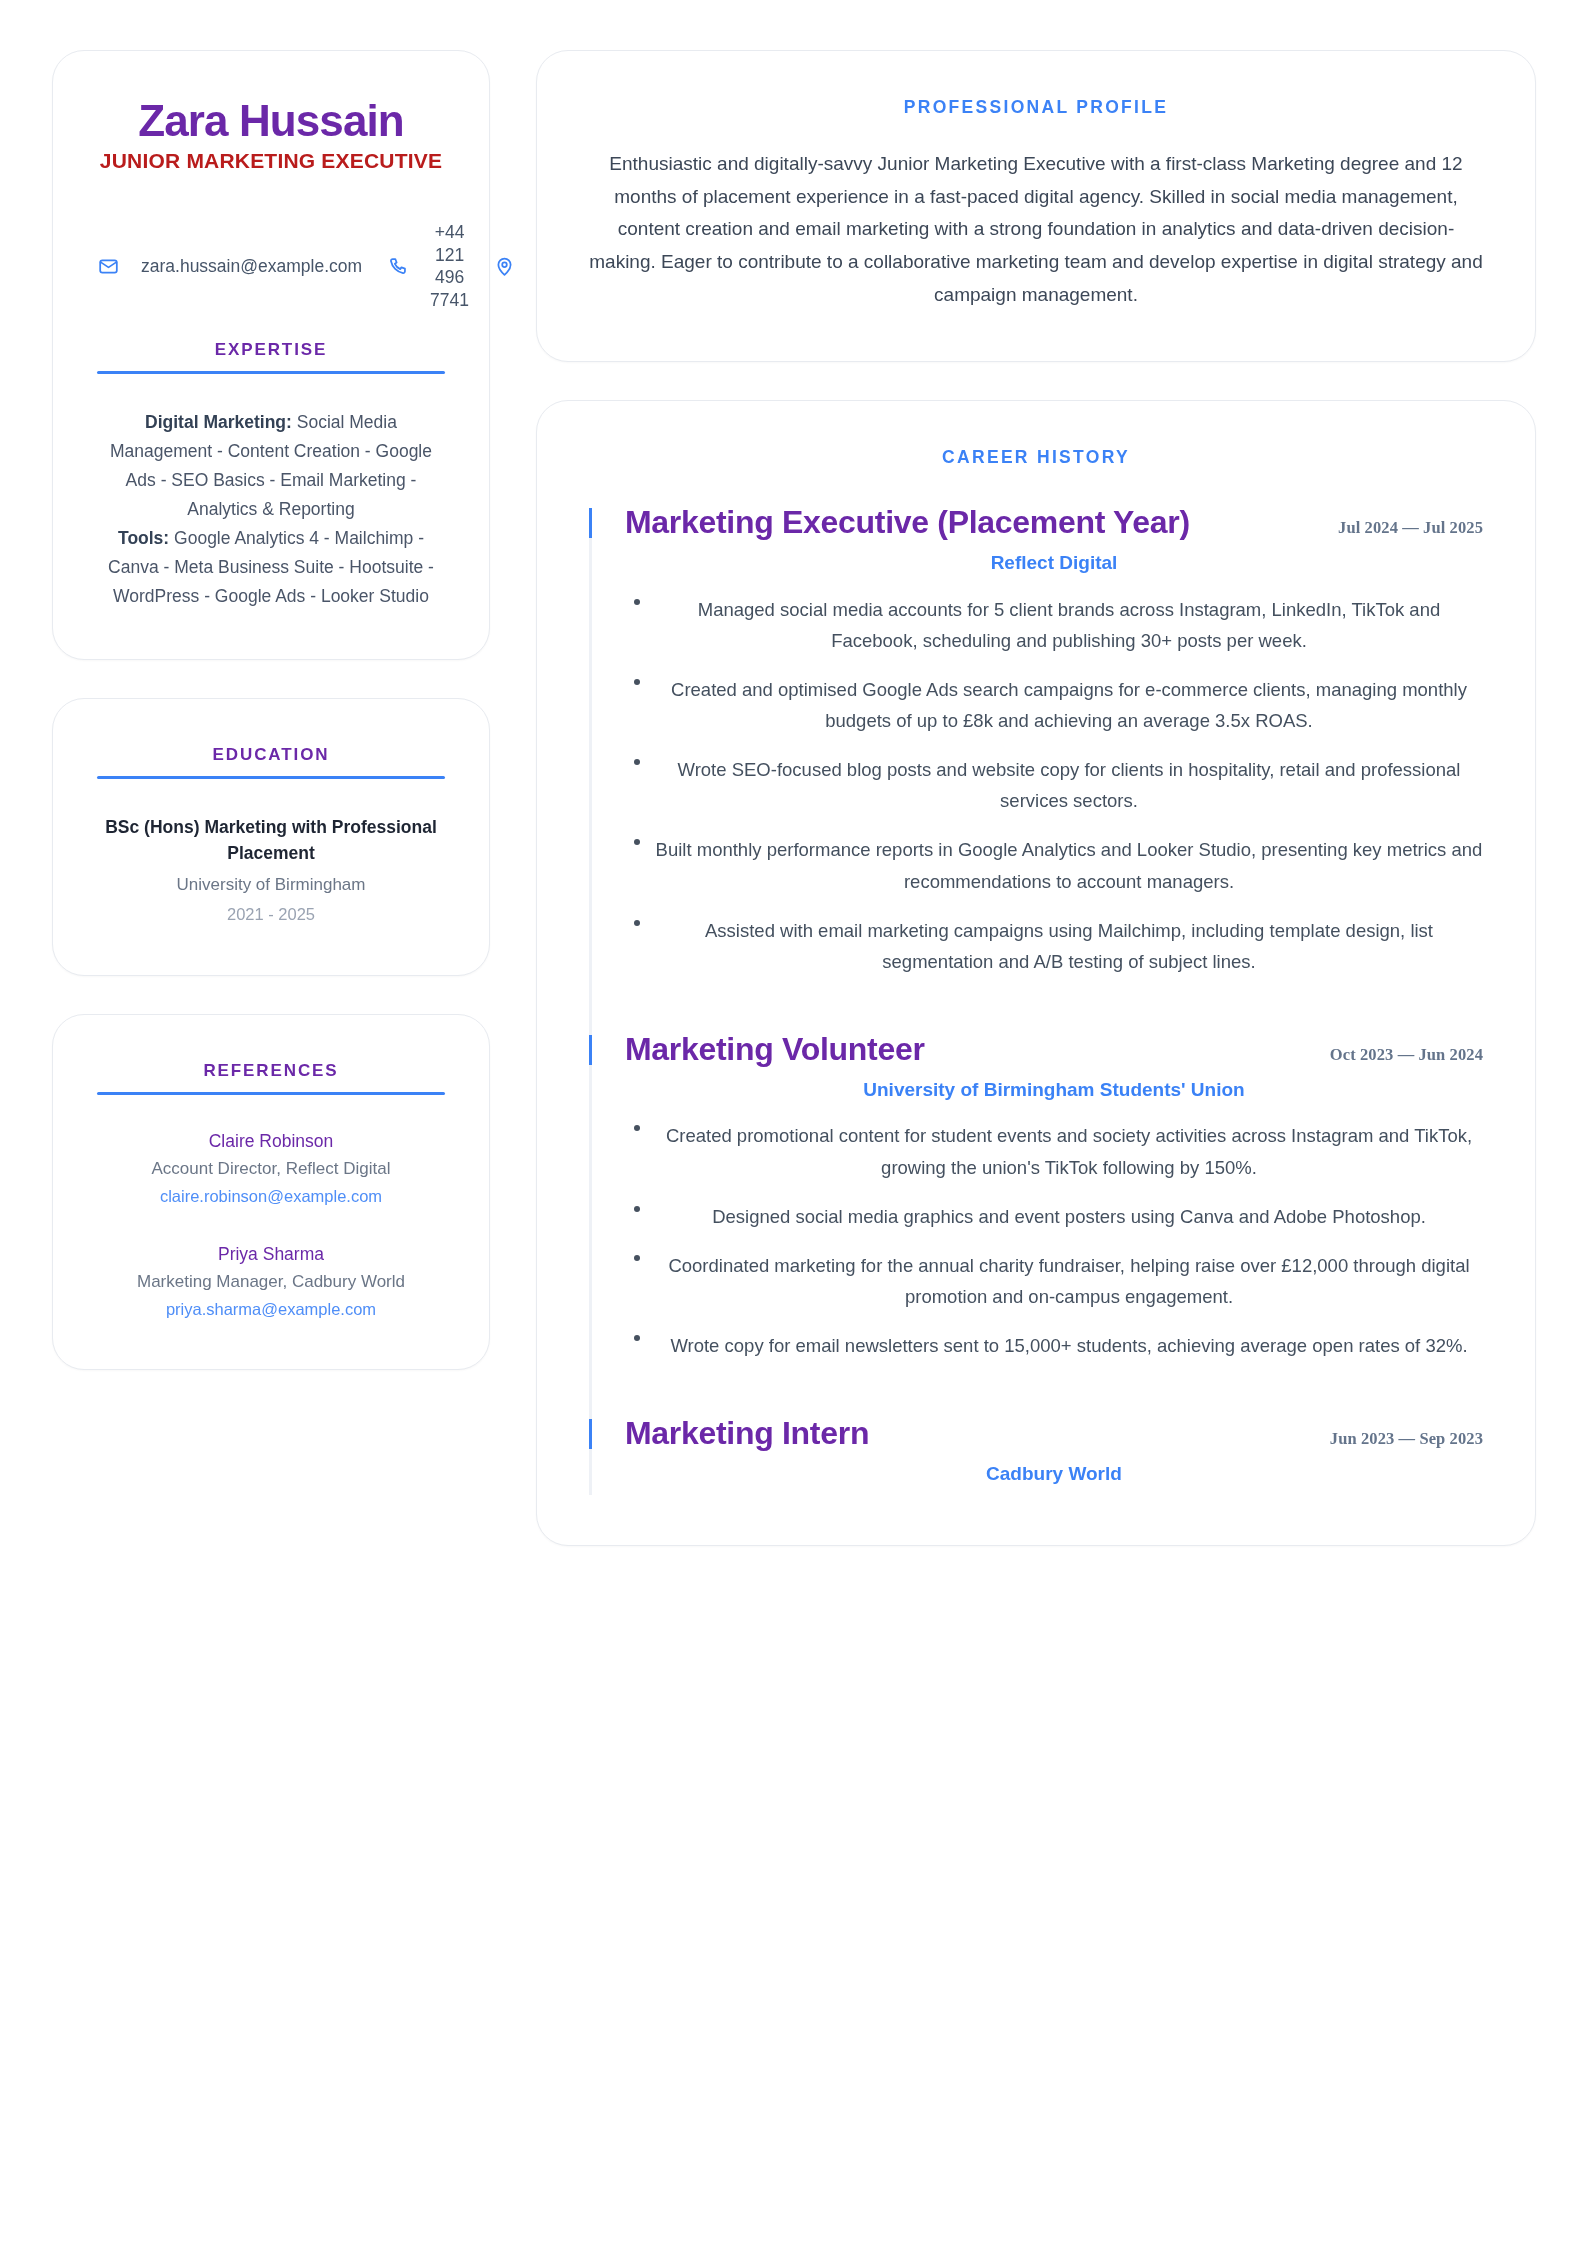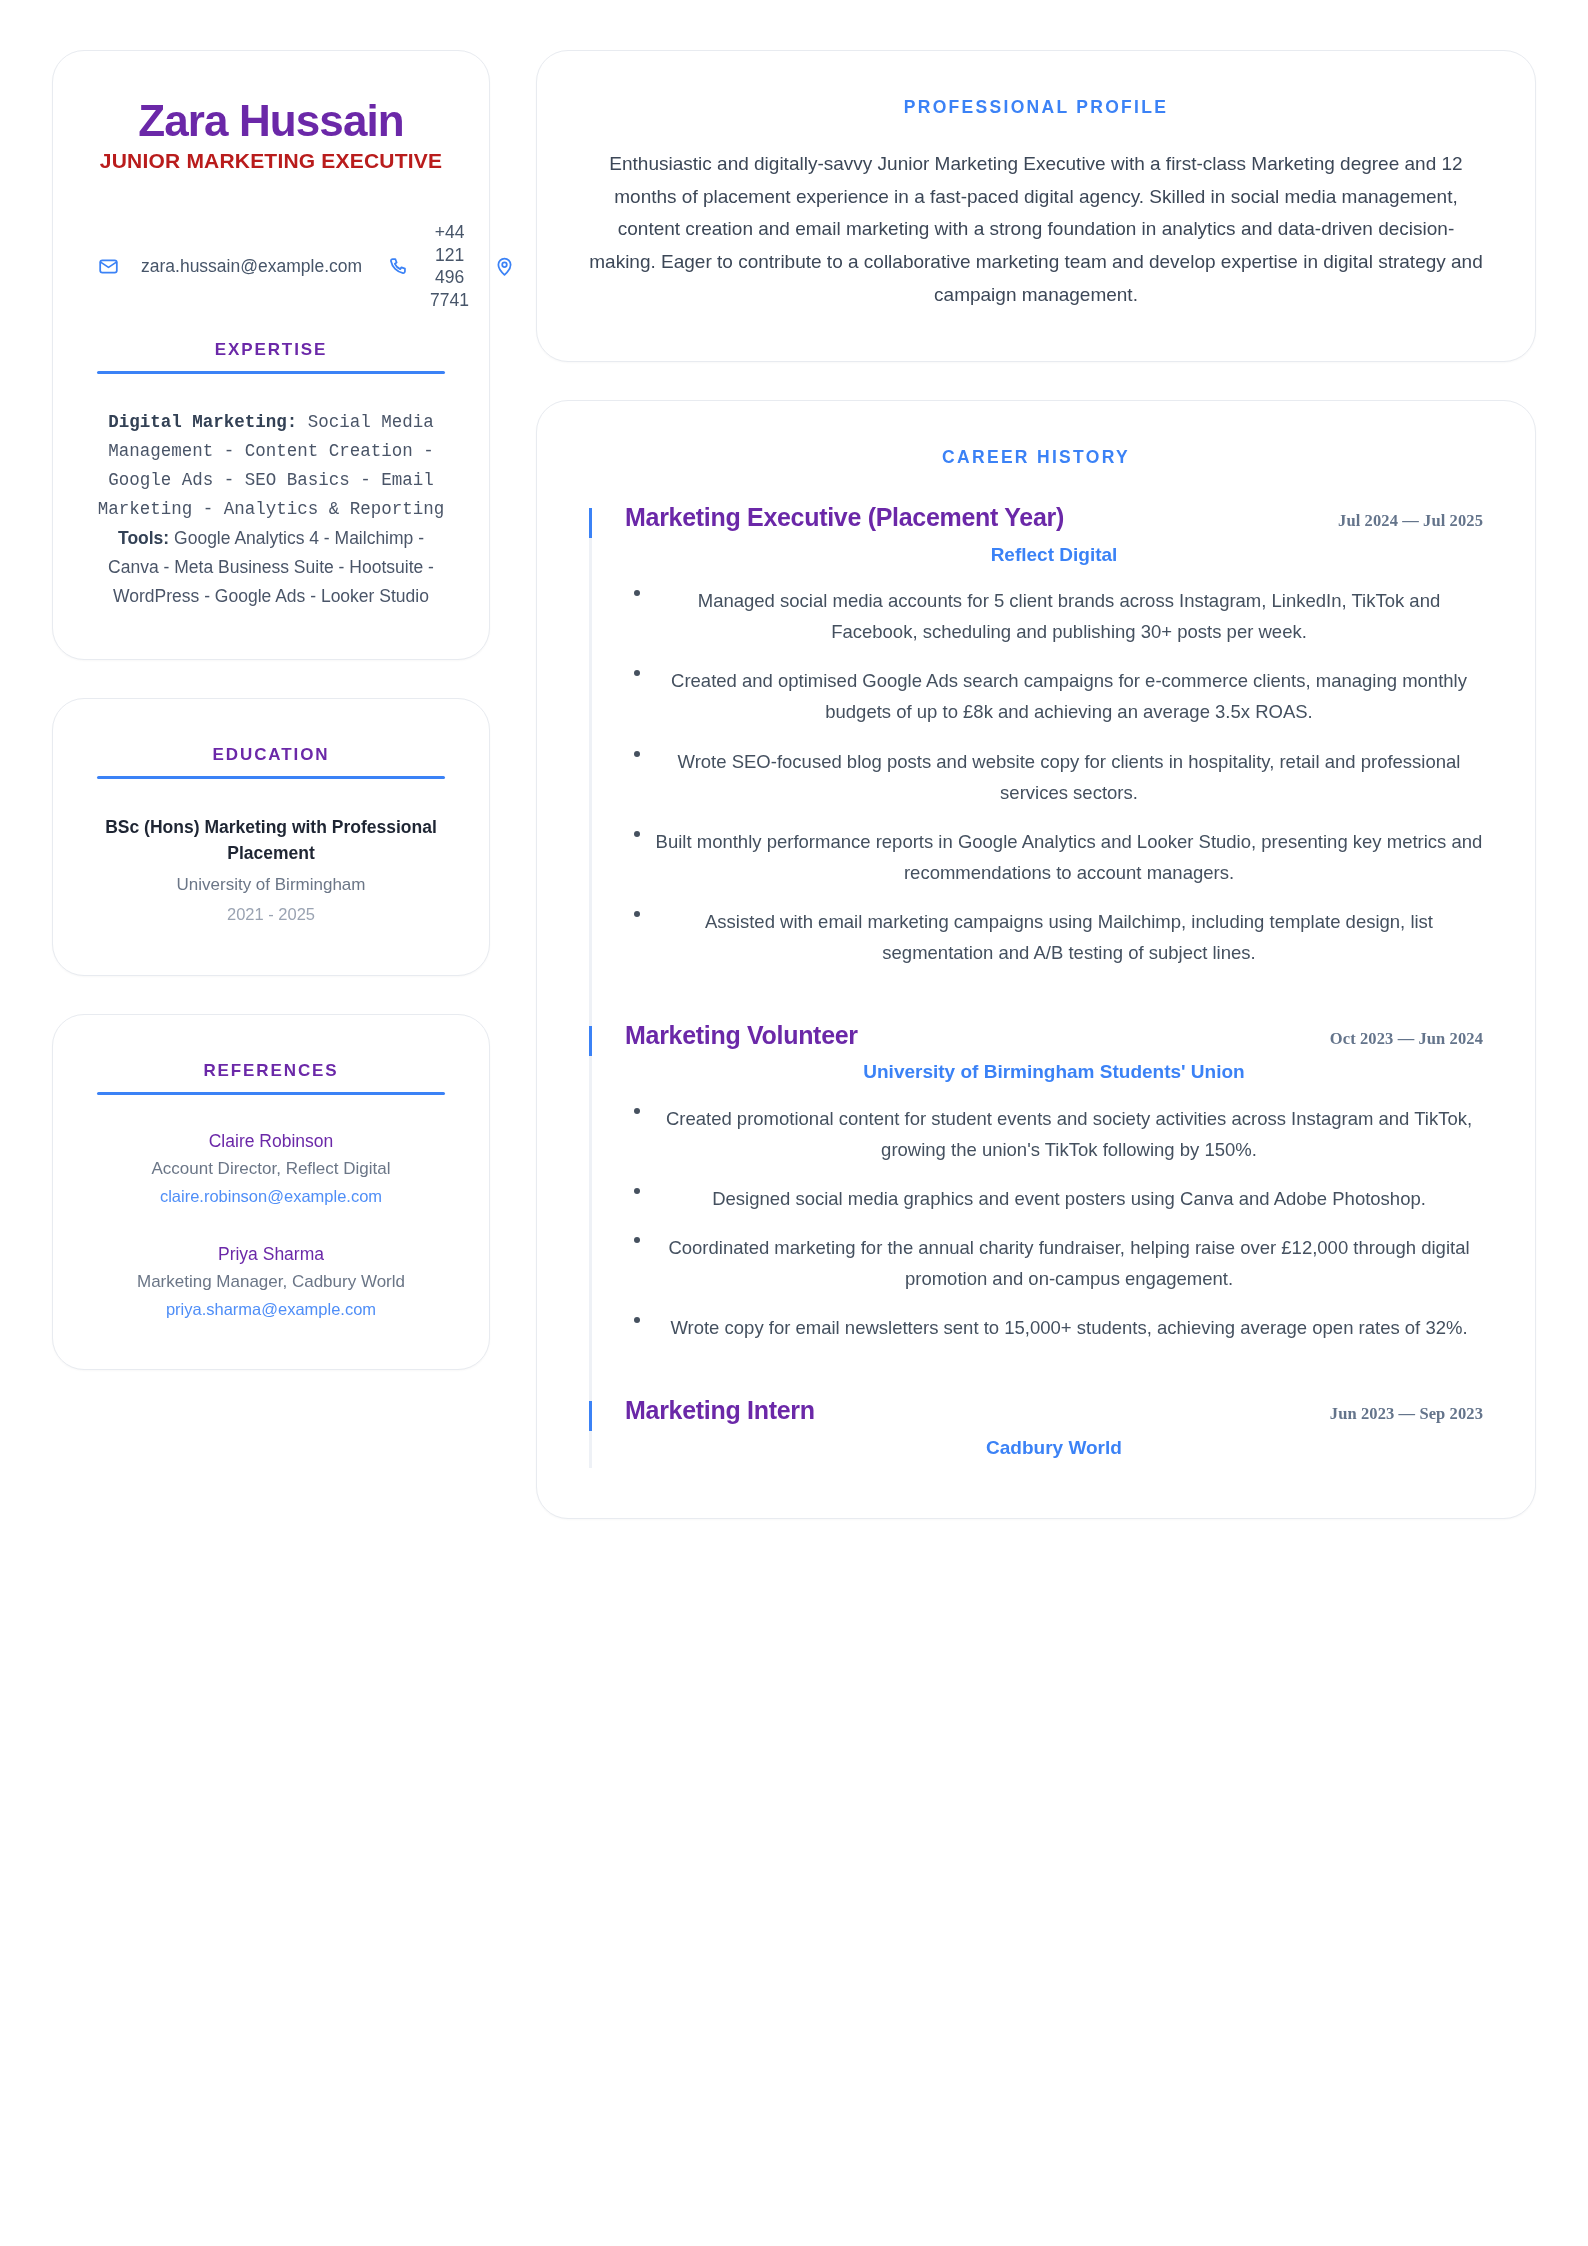--- a/index.html
+++ b/index.html
@@ -141,21 +141,21 @@
     background: #3b82f6;
   }
 
   .job-top {
     display: flex;
     align-items: baseline;
     justify-content: space-between;
     gap: 24px;
   }
   .job-title {
-    font-size: 25px;
+    font-size: 32px;
     font-weight: 700;
     color: #6b28a8;
     letter-spacing: -0.3px;
     line-height: 1.25;
   }
   .job-dates {
     flex: 0 0 auto;
     font-size: 16.5px;
     font-weight: 700;
     color: #64748b;
@@ -243,21 +243,21 @@
           </span>
           <span class="contact-txt">LinkedIn Profile</span>
         </div>
 
       </div>
 
       <div class="side-block">
         <div class="side-head">Expertise</div>
         <div class="side-rule"></div>
 
-        <div class="exp-para" style="margin-top:34px;font-family:Liberation Mono, monospace;">
+        <div class="exp-para" style="margin-top:34px;">
           <span class="exp-label">Digital Marketing:</span><span> Social Media Management - Content Creation - Google Ads - SEO Basics - Email Marketing - Analytics &amp; Reporting</span>
         </div>
         <div class="exp-para">
           <span class="exp-label">Tools:</span><span> Google Analytics 4 - Mailchimp - Canva - Meta Business Suite - Hootsuite - WordPress - Google Ads - Looker Studio</span>
         </div>
       </div>
     </div>
 
     <div class="card card-left">
       <div class="side-head">Education</div>

